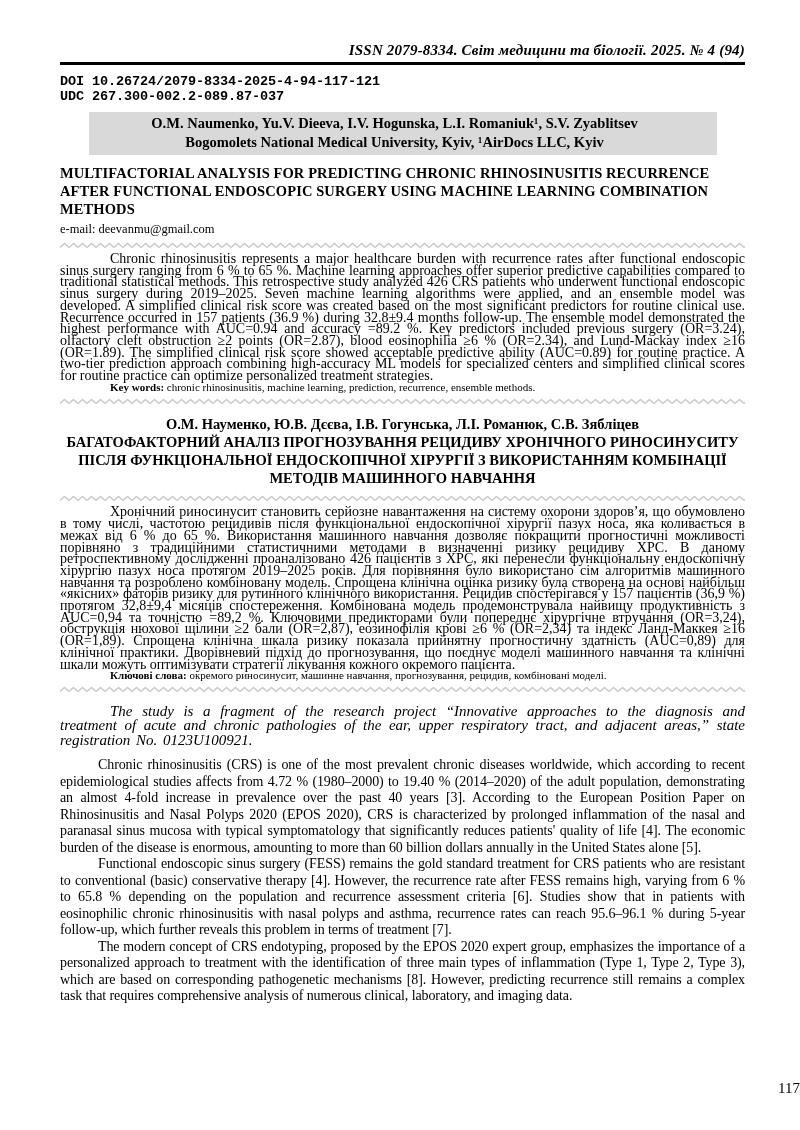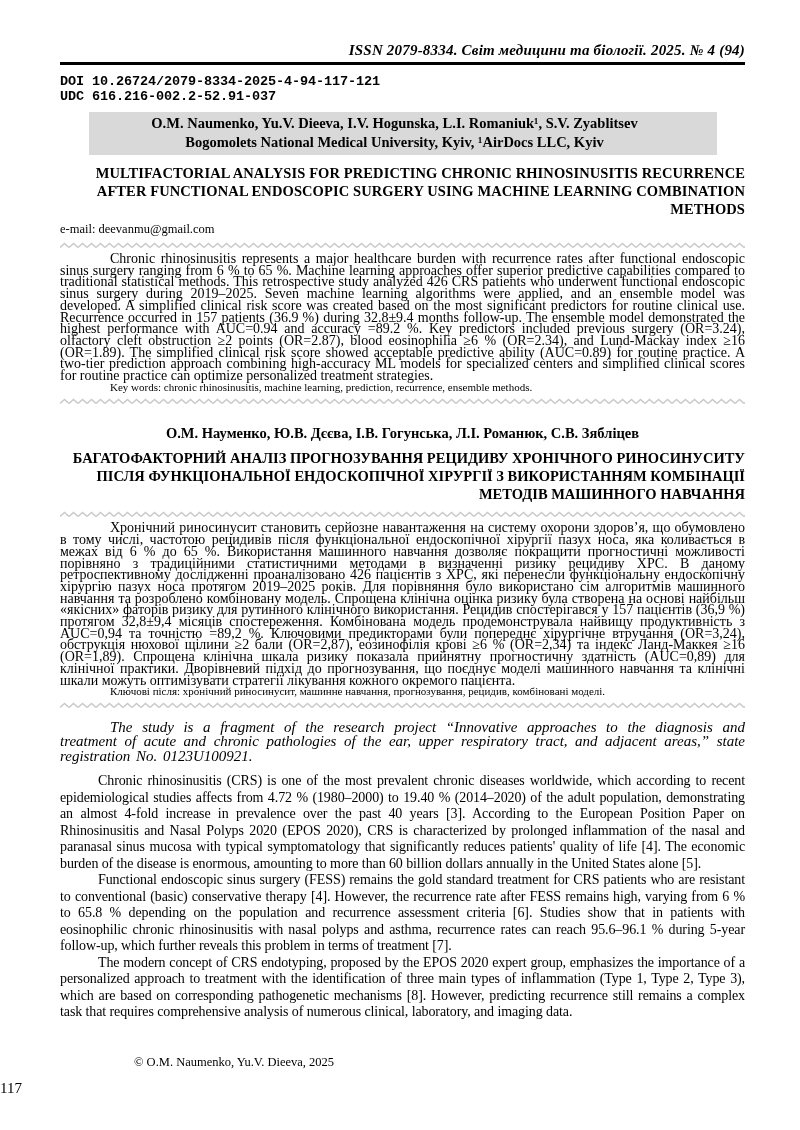--- a/index.html
+++ b/index.html
@@ -40,21 +40,21 @@
     width: 628px;
     margin: 8px auto 0 auto;
     text-align: center;
     font-weight: bold;
     font-size: 14.5px;
     line-height: 19px;
     padding: 2px 16px 3px 0;
   }
   .title-en {
     margin-top: 9px;
-    text-align: right;
+    text-align: left;
     font-weight: bold;
     font-size: 14.5px;
     line-height: 18px;
     letter-spacing: 0.1px;
   }
   .email-line {
     font-size: 12.5px;
     margin-top: 4px;
   }
   .zigzag {
@@ -67,31 +67,30 @@
     text-align: justify;
     text-indent: 50px;
     margin-top: 3px;
   }
   .kw-line {
     font-size: 11px;
     line-height: 11.7px;
     text-align: justify;
     text-indent: 50px;
   }
-  .kw-label { font-weight: normal; }
+  .kw-label { font-weight: bold; }
   .authors-uk {
-    margin-top: 19px;
+    margin-top: 10px;
     text-align: center;
     font-weight: bold;
     font-size: 14.5px;
     line-height: 18px;
   }
   .title-uk {
-    margin-top: 7px;
-    text-align: right;
+    text-align: center;
     font-weight: bold;
     font-size: 14.5px;
     line-height: 18px;
   }
   .study-note {
     margin-top: 11px;
     font-style: italic;
     font-size: 15px;
     line-height: 14.5px;
     text-align: justify;
@@ -112,42 +111,42 @@
     top: 1055px;
     display: flex;
     justify-content: space-between;
     font-size: 12.5px;
   }
   .footer-copyright { padding-left: 74px; }
   .page-number {
     position: absolute;
     left: 0; width: 800px;
     top: 1080px;
-    text-align: left;
+    text-align: right;
     font-size: 15px;
   }
 </style>
 </head>
 <body>
 
 <svg width="0" height="0" style="position:absolute" aria-hidden="true">
   <defs>
     <pattern id="zz" width="9" height="7" patternUnits="userSpaceOnUse">
       <path d="M0 5.5 L4.5 1.5 L9 5.5" fill="none" stroke="#c9c9c9" stroke-width="1.5"></path>
     </pattern>
   </defs>
 </svg>
 
 <div class="page">
 
   <div class="issn-line">ISSN 2079-8334. Світ медицини та біології. 2025. № 4 (94)</div>
   <div class="header-rule"></div>
 
   <div class="doi-line">DOI 10.26724/2079-8334-2025-4-94-117-121</div>
-  <div class="udc-line">UDC 616.216-002.2-52.91-037</div>
+  <div class="udc-line">UDC 267.300-002.2-089.87-037</div>
 
   <div class="authors-box">
     <div>O.M. Naumenko, Yu.V. Dieeva, I.V. Hogunska, L.I. Romaniuk¹, S.V. Zyablitsev</div>
     <div>Bogomolets National Medical University, Kyiv,   ¹AirDocs LLC, Kyiv</div>
   </div>
 
   <div class="title-en">MULTIFACTORIAL ANALYSIS FOR PREDICTING CHRONIC RHINOSINUSITIS RECURRENCE AFTER FUNCTIONAL ENDOSCOPIC SURGERY USING MACHINE LEARNING COMBINATION METHODS</div>
 
   <div class="email-line">e-mail: deevanmu@gmail.com</div>
 
@@ -166,33 +165,32 @@
 
   <div class="authors-uk">О.М. Науменко, Ю.В. Дєєва, І.В. Гогунська, Л.І. Романюк, С.В. Зябліцев</div>
   <div class="title-uk">БАГАТОФАКТОРНИЙ АНАЛІЗ ПРОГНОЗУВАННЯ РЕЦИДИВУ ХРОНІЧНОГО РИНОСИНУСИТУ ПІСЛЯ ФУНКЦІОНАЛЬНОЇ ЕНДОСКОПІЧНОЇ ХІРУРГІЇ З  ВИКОРИСТАННЯМ КОМБІНАЦІЇ МЕТОДІВ МАШИННОГО НАВЧАННЯ</div>
 
   <svg class="zigzag" style="margin-top:8px" width="685" height="7">
       <rect width="685" height="7" fill="url(#zz)"></rect>
     </svg>
 
   <div class="abstract">Хронічний риносинусит становить серйозне навантаження на систему охорони здоров’я, що обумовлено в тому числі, частотою рецидивів після функціональної ендоскопічної хірургії пазух носа, яка коливається в межах від 6 % до 65 %. Використання машинного навчання дозволяє покращити прогностичні можливості порівняно з традиційними статистичними методами в визначенні ризику рецидиву ХРС. В даному ретроспективному дослідженні проаналізовано 426 пацієнтів з ХРС, які перенесли функціональну ендоскопічну хірургію пазух носа протягом 2019–2025 років. Для порівняння було використано сім алгоритмів машинного навчання та розроблено комбіновану модель. Спрощена клінічна оцінка ризику була створена на основі найбільш «якісних» фаторів ризику для рутинного клінічного використання. Рецидив спостерігався у 157 пацієнтів (36,9 %) протягом 32,8±9,4 місяців спостереження. Комбінована модель продемонструвала найвищу продуктивність з AUC=0,94 та точністю =89,2 %. Ключовими предикторами були попереднє хірургічне втручання (OR=3,24), обструкція нюхової щілини ≥2 бали (OR=2,87), еозинофілія крові ≥6 % (OR=2,34) та індекс Ланд-Маккея ≥16 (OR=1,89). Спрощена клінічна шкала ризику показала прийнятну прогностичну здатність (AUC=0,89) для клінічної практики. Дворівневий підхід до прогнозування, що поєднує моделі машинного навчання та клінічні шкали можуть оптимізувати стратегії лікування кожного окремого пацієнта.</div>
   <div class="kw-line">
-    <span class="kw-label">Ключові після:</span><span> хронічний риносинусит, машинне навчання, прогнозування, рецидив, комбіновані моделі.</span>
+    <span class="kw-label">Ключові слова:</span><span> окремого риносинусит, машинне навчання, прогнозування, рецидив, комбіновані моделі.</span>
   </div>
 
   <svg class="zigzag" style="margin-top:4px" width="685" height="7">
       <rect width="685" height="7" fill="url(#zz)"></rect>
     </svg>
 
   <div class="study-note">The study is a fragment of the research project “Innovative approaches to the diagnosis and treatment of acute and chronic pathologies of the ear, upper respiratory tract, and adjacent areas,” state registration No. 0123U100921.</div>
 
   <div class="body-block">
     <p class="body-par">Chronic rhinosinusitis (CRS) is one of the most prevalent chronic diseases worldwide, which according to recent epidemiological studies affects from 4.72 % (1980–2000) to 19.40 % (2014–2020) of the adult population, demonstrating an almost 4-fold increase in prevalence over the past 40 years [3]. According to the European Position Paper on Rhinosinusitis and Nasal Polyps 2020 (EPOS 2020), CRS is characterized by prolonged inflammation of the nasal and paranasal sinus mucosa with typical symptomatology that significantly reduces patients' quality of life [4]. The economic burden of the disease is enormous, amounting to more than 60 billion dollars annually in the United States alone [5].</p>
     <p class="body-par">Functional endoscopic sinus surgery (FESS) remains the gold standard treatment for CRS patients who are resistant to conventional (basic) conservative therapy [4]. However, the recurrence rate after FESS remains high, varying from 6 % to 65.8 % depending on the population and recurrence assessment criteria [6]. Studies show that in patients with eosinophilic chronic rhinosinusitis with nasal polyps and asthma, recurrence rates can reach 95.6–96.1 % during 5-year follow-up, which further reveals this problem in terms of treatment [7].</p>
     <p class="body-par">The modern concept of CRS endotyping, proposed by the EPOS 2020 expert group, emphasizes the importance of a personalized approach to treatment with the identification of three main types of inflammation (Type 1, Type 2, Type 3), which are based on corresponding pathogenetic mechanisms [8]. However, predicting recurrence still remains a complex task that requires comprehensive analysis of numerous clinical, laboratory, and imaging data.</p>
   </div>
 
   <div class="footer-row">
-    <span class="footer-copyright">©  O.M. Naumenko, Yu.V. Dieeva, 2025</span>
   </div>
   <div class="page-number">117</div>
 
 </div>
 
 </body></html>

